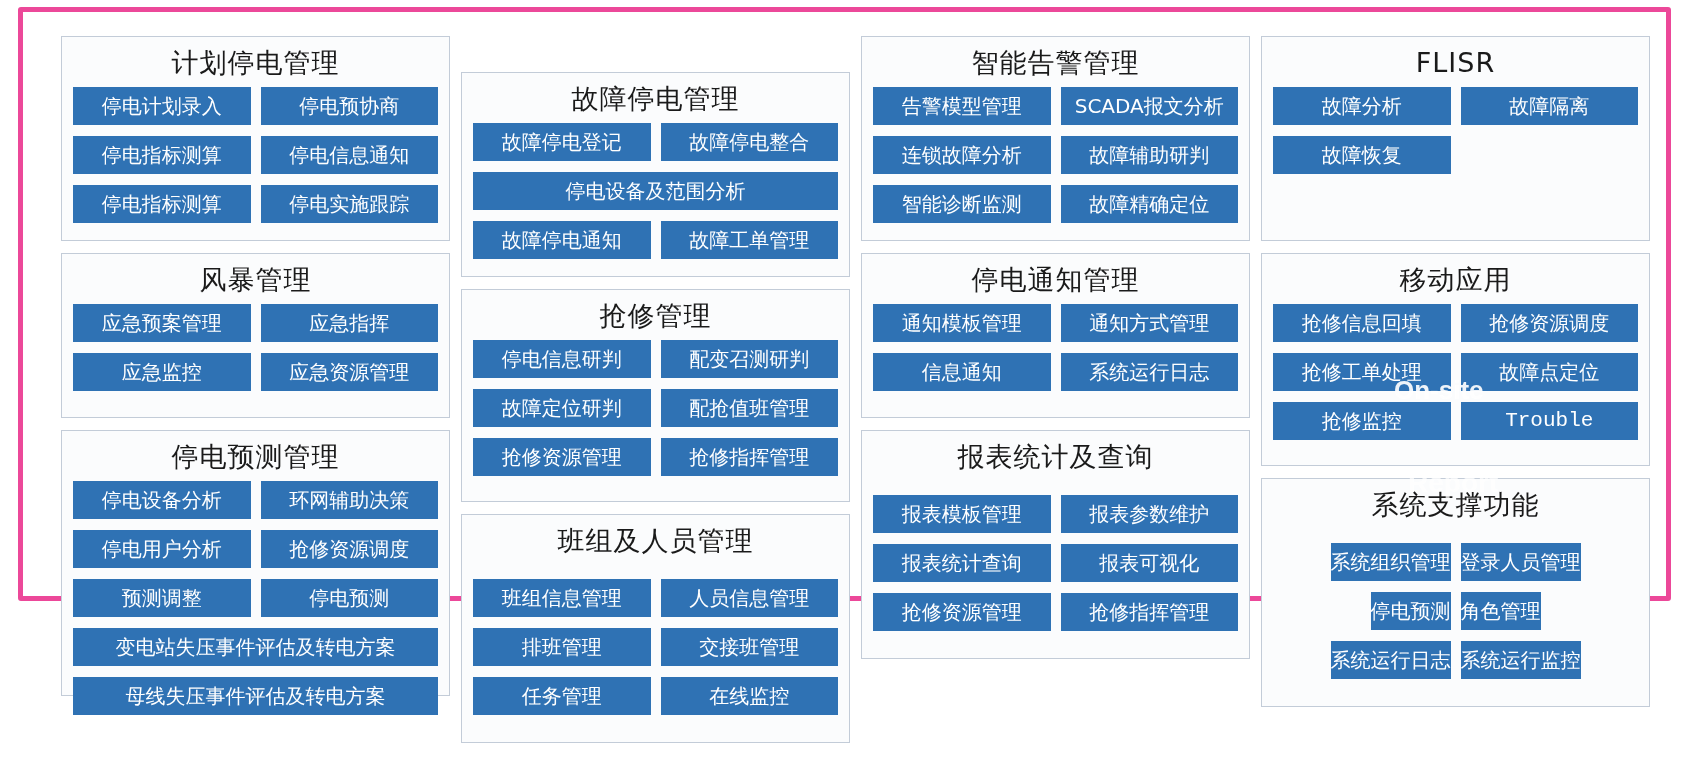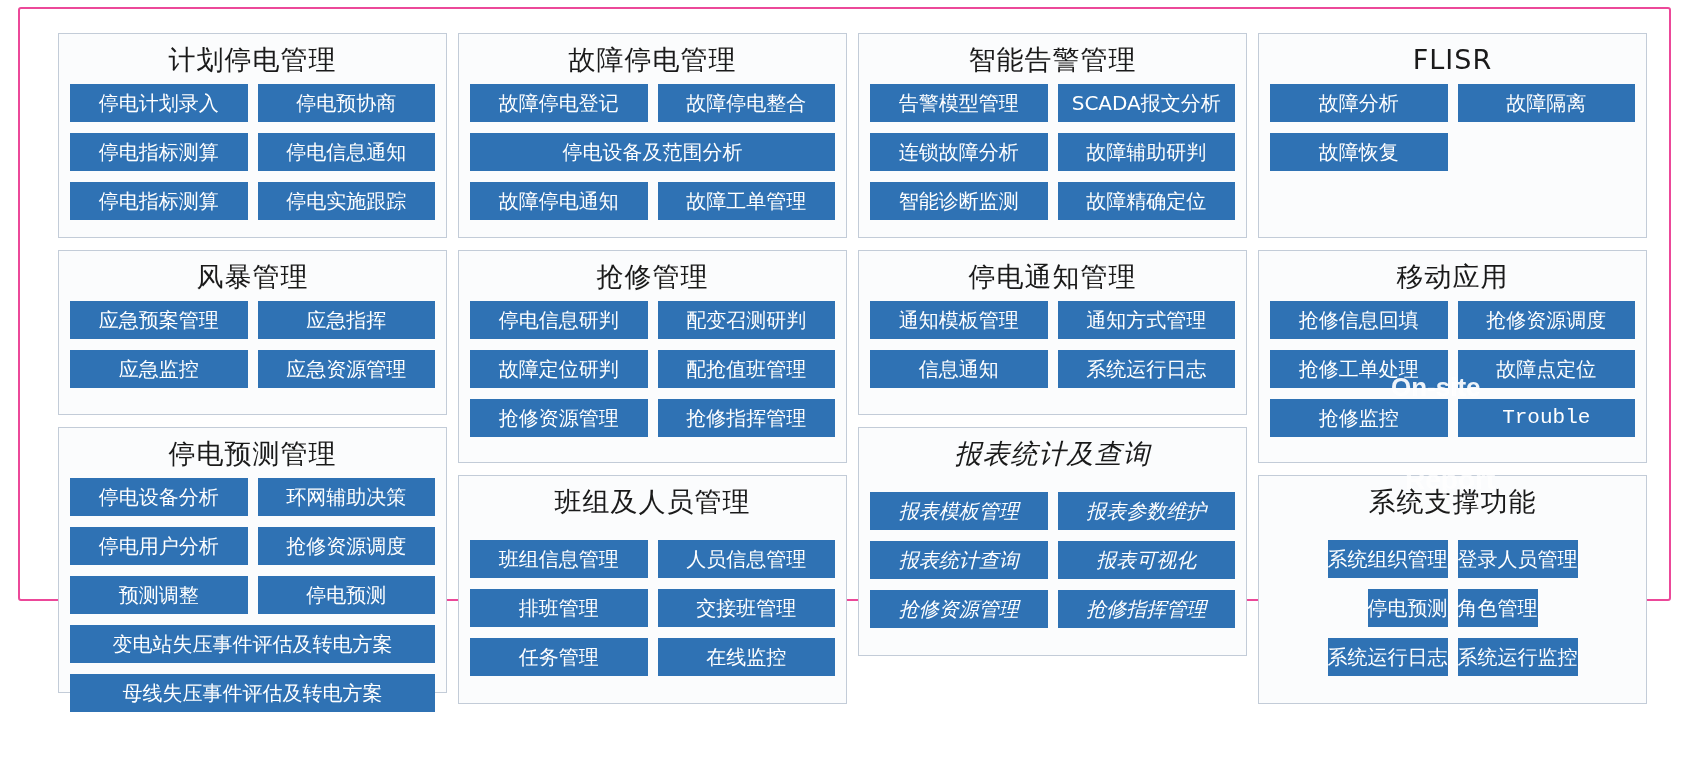--- a/index.html
+++ b/index.html
@@ -7,21 +7,21 @@
   body{
     width:1689px;height:774px;
     background:#ffffff;
     font-family:"DejaVu Sans","Liberation Sans",sans-serif;
     overflow:hidden;
   }
   .frame{
     position:absolute;
     left:18px;top:7px;
     width:1653px;height:594px;
-    border:2px solid #ec4899;
+    border:5px solid #ec4899;
     border-radius:3px;
     background:#ffffff;
     box-sizing:border-box;
   }
   .grid{
     position:absolute;
     left:38px;top:24px;
     width:1578px;height:708px;
     display:grid;
     grid-template-columns:389px 389px 389px 389px;
@@ -63,26 +63,26 @@
     user-select:none;
   }
   .btn.full{flex:1 1 100%;}
   .btn.en{font-family:Liberation Mono, monospace;font-size:21px;}
   .btn.blank{background:transparent;cursor:default;}
 
   
   .h-p1{height:205px;}
   .h-p2{height:165px;}
   .h-p3{height:266px;}
-  .h-p4{height:205px;}
+  .h-p4{height:205px;margin-top:36px;}
   .h-p5{height:213px;}
   .h-p6{height:229px;}
   .h-p7{height:205px;}
   .h-p8{height:165px;}
-  .h-p9{height:229px;font-style:italic;}
+  .h-p9{height:229px;}
   .h-p10{height:205px;}
   .h-p11{height:213px;}
   .h-p12{height:229px;}
 
   
   .overlay{
     position:absolute;
     color:#ffffff;
     font-family:"Liberation Sans",sans-serif;
     font-weight:600;

